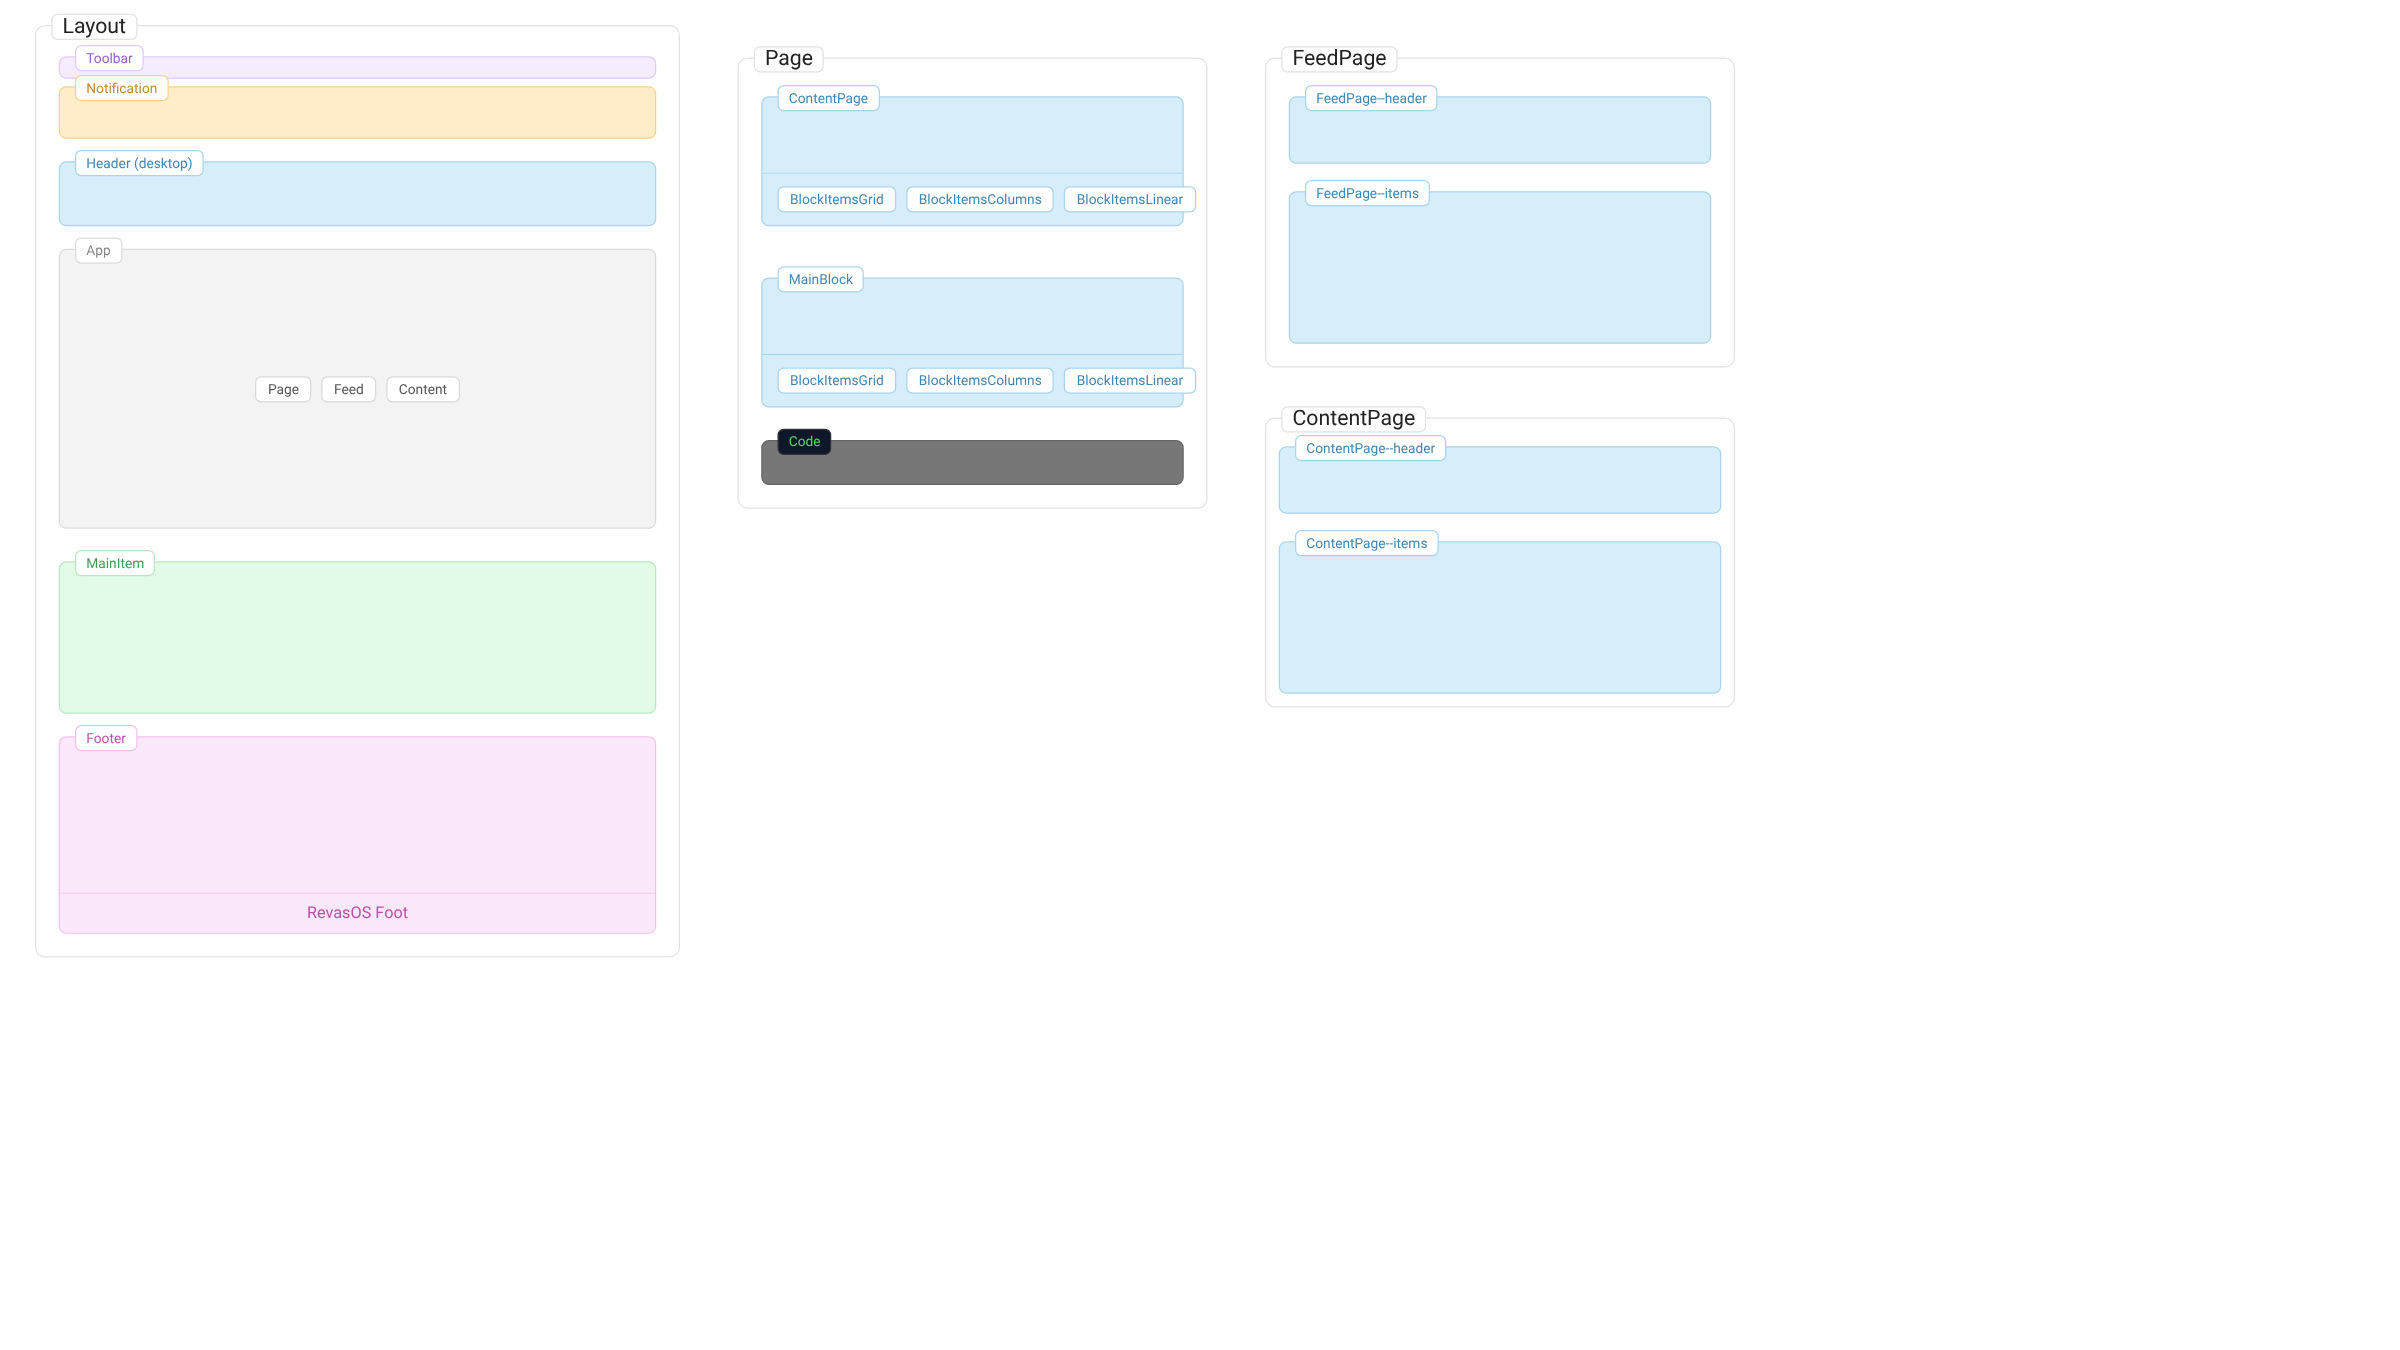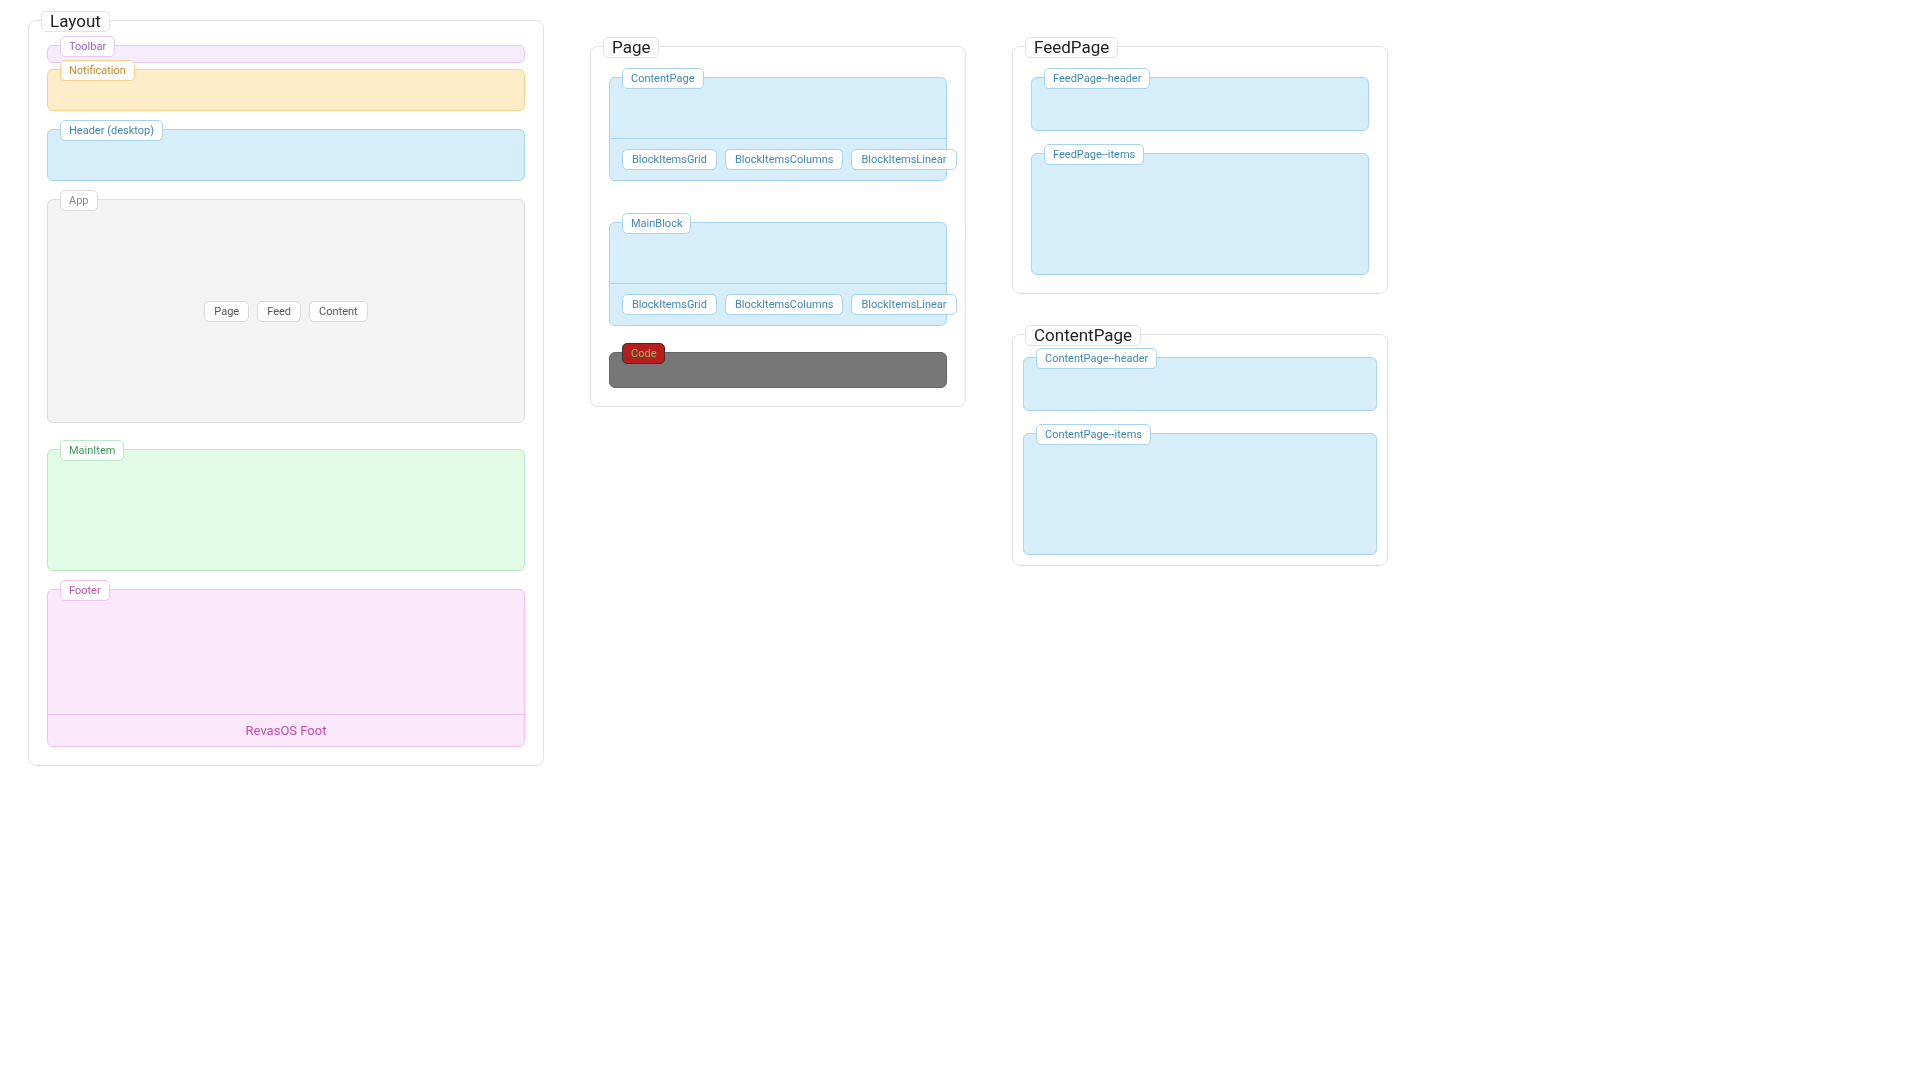--- a/index.html
+++ b/index.html
@@ -66,21 +66,21 @@
   .orange .itag { border:1px solid #f7d28a; color:#c78a2a; }
   .blue   { background:#d6edfa; border:1px solid #a9d4ee; }
   .blue .itag { border:1px solid #a9d4ee; color:#3f87b3; }
   .grey   { background:#f3f3f3; border:1px solid #dcdcdc; }
   .grey .itag { border:1px solid #dcdcdc; color:#888; }
   .green  { background:#e2fbe7; border:1px solid #b9e8c2; }
   .green .itag { border:1px solid #b9e8c2; color:#3e9c57; }
   .pink   { background:#fce8fb; border:1px solid #f4c1ec; }
   .pink .itag { border:1px solid #f4c1ec; color:#c04eab; }
   .dark   { background:#777; border:1px solid #666; }
-  .dark .itag { background:#b91c1c; border:1px solid #333; color:#5ad66a; }
+  .dark .itag { background:#0f172a; border:1px solid #333; color:#5ad66a; }
 
   .chips {
     display:flex;
     gap:8px;
     align-items:center;
     justify-content:center;
     height:100%;
   }
   .chip {
     border:1px solid #d9d9d9;

